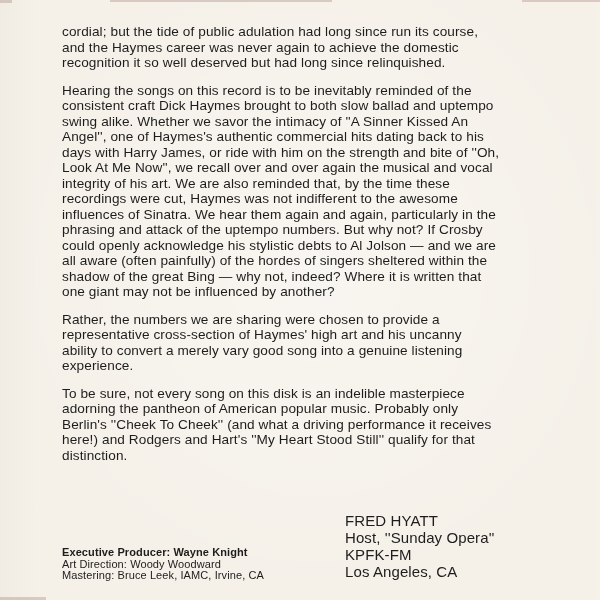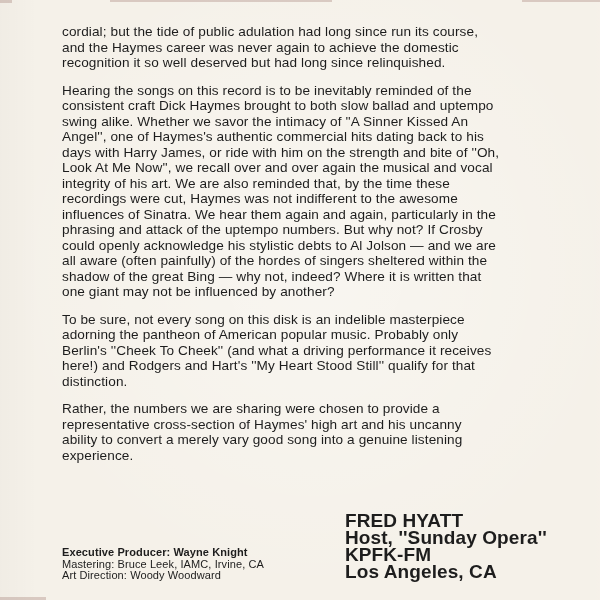--- a/index.html
+++ b/index.html
@@ -39,23 +39,23 @@
     font-size: 13.6px;
     line-height: 15.5px;
     letter-spacing: 0.1px;
     white-space: pre-line;
     color: #1d1d1d;
   }
   .signature {
     position: absolute;
     left: 345px;
     top: 512px;
-    font-size: 19px;
+    font-size: 15px;
     line-height: 17px;
-    font-weight: bold;
+    font-weight: normal;
     white-space: pre-line;
     letter-spacing: 0.1px;
   }
   .credits {
     position: absolute;
     left: 62px;
     top: 547px;
     font-size: 11px;
     line-height: 11.6px;
     letter-spacing: 0.1px;
@@ -84,35 +84,35 @@
 days with Harry James, or ride with him on the strength and bite of ''Oh,
 Look At Me Now'', we recall over and over again the musical and vocal
 integrity of his art. We are also reminded that, by the time these
 recordings were cut, Haymes was not indifferent to the awesome
 influences of Sinatra. We hear them again and again, particularly in the
 phrasing and attack of the uptempo numbers. But why not? If Crosby
 could openly acknowledge his stylistic debts to Al Jolson — and we are
 all aware (often painfully) of the hordes of singers sheltered within the
 shadow of the great Bing — why not, indeed? Where it is written that
 one giant may not be influenced by another?</p>
+    <p class="para">Rather, the numbers we are sharing were chosen to provide a
+representative cross-section of Haymes' high art and his uncanny
+ability to convert a merely vary good song into a genuine listening
+experience.</p>
     <p class="para">To be sure, not every song on this disk is an indelible masterpiece
 adorning the pantheon of American popular music. Probably only
 Berlin's ''Cheek To Cheek'' (and what a driving performance it receives
 here!) and Rodgers and Hart's ''My Heart Stood Still'' qualify for that
 distinction.</p>
-    <p class="para">Rather, the numbers we are sharing were chosen to provide a
-representative cross-section of Haymes' high art and his uncanny
-ability to convert a merely vary good song into a genuine listening
-experience.</p>
   </div>
 
   <div class="signature">FRED HYATT
 Host, ''Sunday Opera''
 KPFK-FM
 Los Angeles, CA</div>
 
   <div class="credits">
     <div class="credit bold">Executive Producer: Wayne Knight</div>
+    <div class="credit">Art Direction: Woody Woodward</div>
     <div class="credit">Mastering: Bruce Leek, IAMC, Irvine, CA</div>
-    <div class="credit">Art Direction: Woody Woodward</div>
   </div>
 
 </div>
 
 </body></html>

